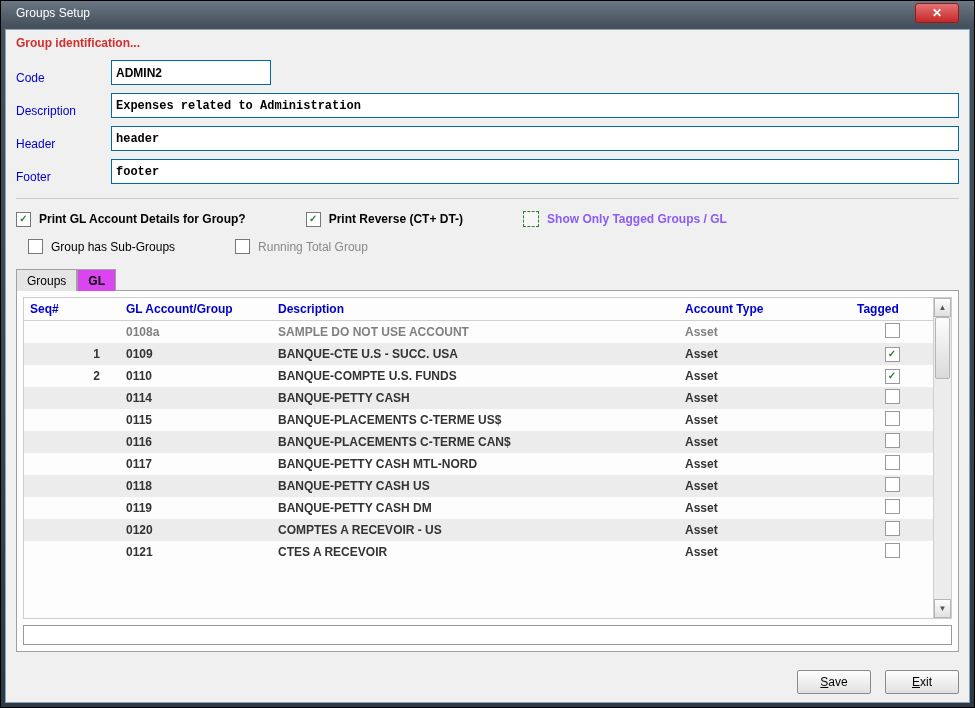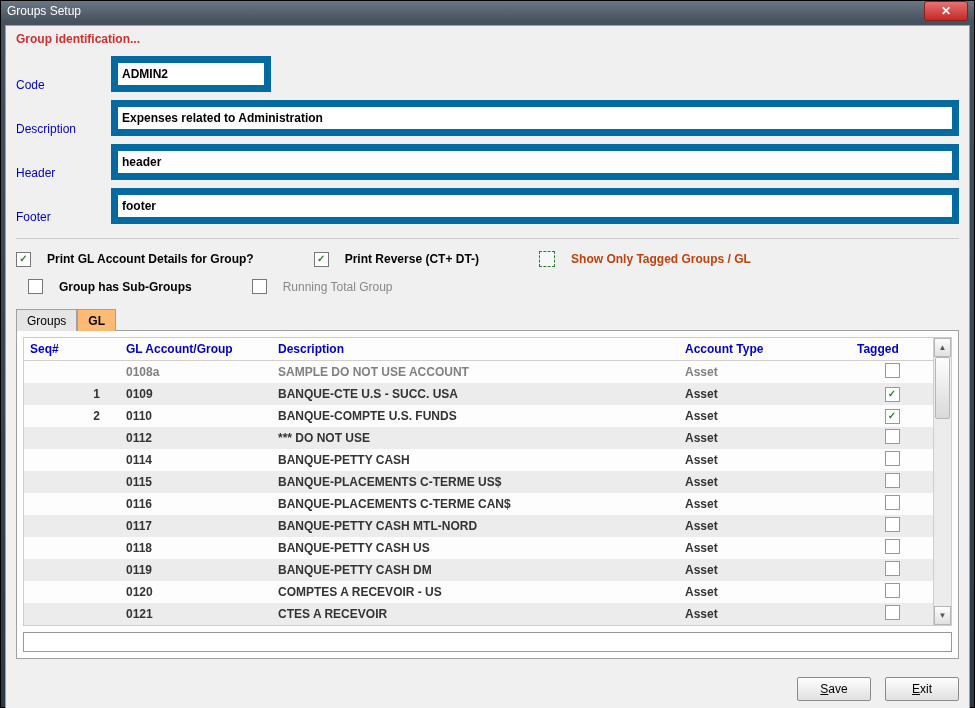--- a/index.html
+++ b/index.html
@@ -18,21 +18,21 @@
     position: relative;
     display: flex;
     flex-direction: column;
   }
   .titlebar {
     height: 24px;
     display: flex;
     align-items: center;
     background: linear-gradient(#6a7784, #46525d);
     color: #fff;
-    padding: 0 6px;
+    padding: 0 15px;
   }
   .titlebar .title-text {
     flex: 1;
     font-size: 12px;
     color: #fff;
   }
   .close-btn {
     width: 42px;
     height: 18px;
     background: linear-gradient(#e57373, #c62828);
@@ -64,51 +64,51 @@
     display: flex;
     align-items: flex-end;
     margin: 4px 0;
   }
   .field-label {
     width: 95px;
     color: #0000cc;
     font-weight: normal;
   }
   .field-input {
-    height: 36px;
-    border: 7px solid #0369a1;
+    height: 25px;
+    border: 1px solid #0369a1;
     background: #fff;
     font-family: inherit;
     font-size: 12px;
     font-weight: bold;
     padding: 0 4px;
     box-sizing: border-box;
   }
   .field-input.code { width: 160px; }
-  .field-input.full { flex: 1; }
+  .field-input.full { flex: 1; font-family: Liberation Mono, monospace; }
   hr.sep {
     border: none;
     border-top: 1px solid #ccc;
     margin: 10px 0 6px 0;
   }
   .check-row {
     display: flex;
     align-items: center;
     gap: 60px;
     margin: 6px 0;
   }
   .check-item {
     display: flex;
     align-items: center;
-    gap: 16px;
+    gap: 8px;
     font-weight: bold;
     color: #000;
   }
   .check-item.disabled { color: #888; font-weight: normal; }
-  .check-item.green { color: #c2410c; }
+  .check-item.green { color: #8b5cf6; }
   .checkbox {
     width: 13px; height: 13px;
     border: 1px solid #777;
     background: #fff;
     display: inline-flex;
     align-items: center;
     justify-content: center;
     font-size: 10px;
     line-height: 1;
     color: #2e7d32;
@@ -136,21 +136,21 @@
     padding: 4px 10px 3px 10px;
     font-size: 12px;
     position: relative;
     top: 1px;
     cursor: pointer;
     display: flex;
     align-items: center;
     gap:4px;
   }
   .tab.active {
-    background: #fdba74;
+    background: #d946ef;
     font-weight: bold;
   }
   .grid-wrap {
     border: 1px solid #a0a0a0;
     border-top: none;
     flex: 1;
     display: flex;
     flex-direction: column;
     overflow: hidden;
     background: #fdfdfd;
@@ -281,21 +281,21 @@
       <label class="check-item">
         <span class="checkbox on"></span>
         <span>Print Reverse (CT+ DT-)</span>
       </label>
       <label class="check-item green">
         <span class="special-check"></span>
         <span>Show Only Tagged Groups / GL</span>
       </label>
     </div>
     <div class="check-row">
-      <label class="check-item" style="font-weight:bold;padding-left:12px;">
+      <label class="check-item" style="font-weight:normal;padding-left:12px;">
         <span class="checkbox"></span>
         <span>Group has Sub-Groups</span>
       </label>
       <label class="check-item disabled">
         <span class="checkbox"></span>
         <span>Running Total Group</span>
       </label>
     </div>
 
     <div class="tabs">
@@ -336,27 +336,20 @@
               </tr>
               <tr>
                 <td class="col-seq">2</td>
                 <td class="col-gl">0110</td>
                 <td class="col-desc">BANQUE-COMPTE U.S. FUNDS</td>
                 <td class="col-type">Asset</td>
                 <td class="col-tag"><span class="cell-check on"></span></td>
               </tr>
               <tr>
                 <td class="col-seq"></td>
-                <td class="col-gl">0112</td>
-                <td class="col-desc">*** DO NOT USE</td>
-                <td class="col-type">Asset</td>
-                <td class="col-tag"><span class="cell-check"></span></td>
-              </tr>
-              <tr>
-                <td class="col-seq"></td>
                 <td class="col-gl">0114</td>
                 <td class="col-desc">BANQUE-PETTY CASH</td>
                 <td class="col-type">Asset</td>
                 <td class="col-tag"><span class="cell-check"></span></td>
               </tr>
               <tr>
                 <td class="col-seq"></td>
                 <td class="col-gl">0115</td>
                 <td class="col-desc">BANQUE-PLACEMENTS C-TERME US$</td>
                 <td class="col-type">Asset</td>

